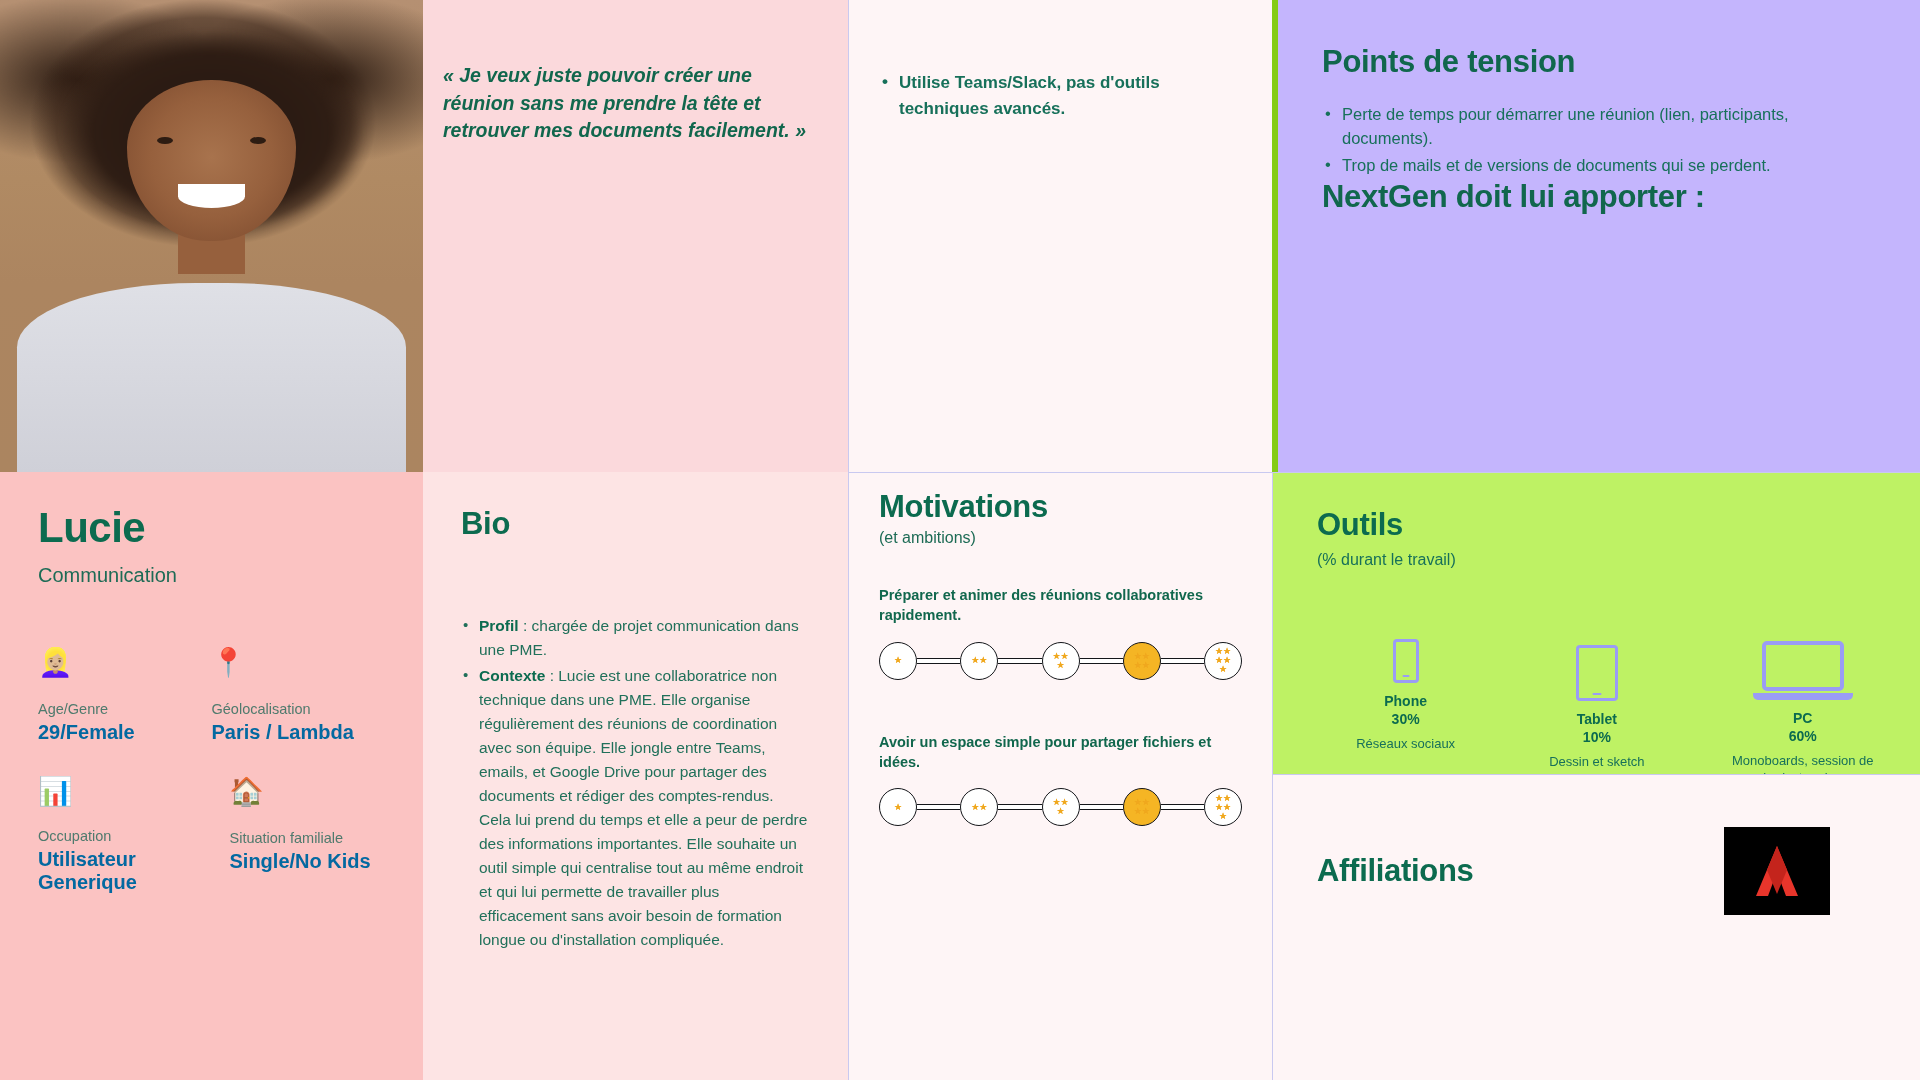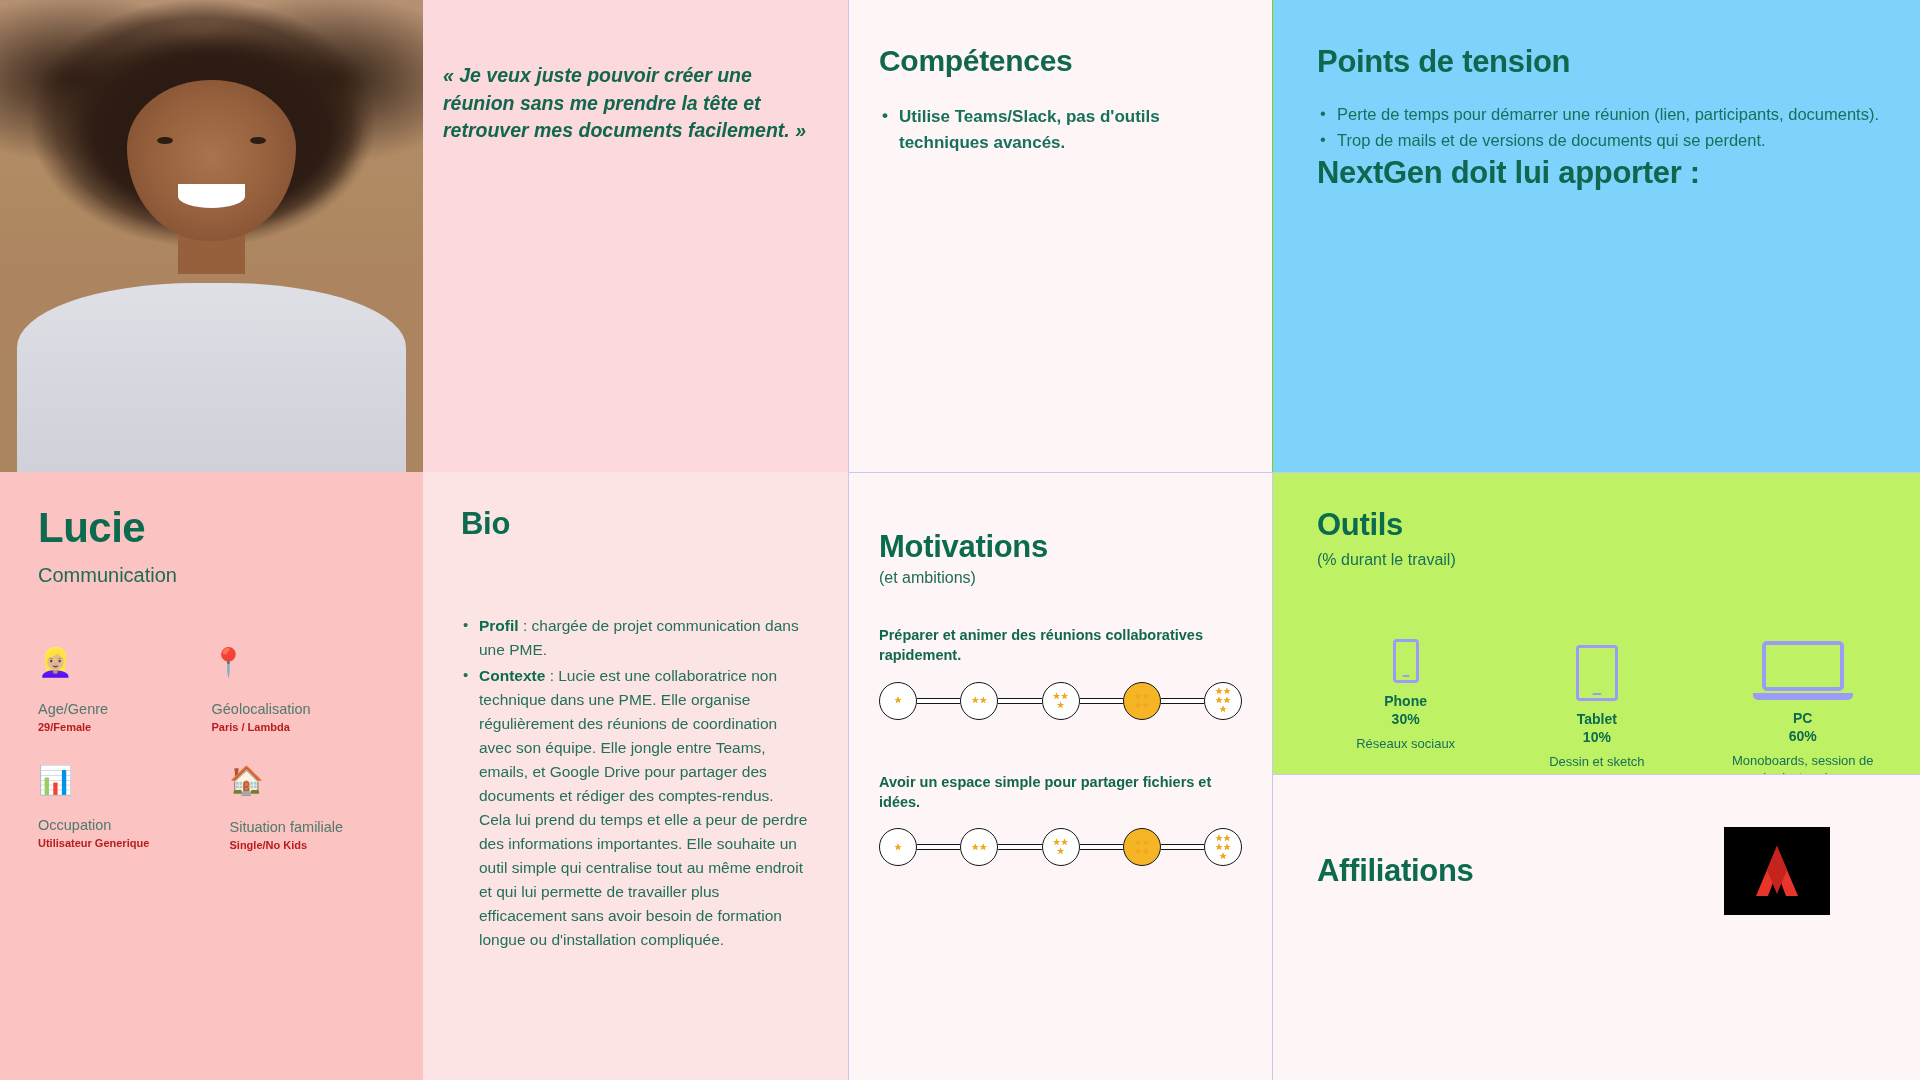--- a/index.html
+++ b/index.html
@@ -64,21 +64,21 @@
     line-height:1.05;
   }
   .role { font-size: 20px; color:#1d6b55; margin-top: 14px; font-weight:400; }
   .facts {
     margin-top: 62px;
     display:grid; grid-template-columns: 1fr 1fr; row-gap: 34px;
   }
   .fact { display:flex; flex-direction:column; }
   .fact-emoji { font-size: 28px; line-height:1; height:34px; }
   .fact-label { font-size: 14.5px; color:#4f7a6d; margin-top: 18px; }
-  .fact-value { font-size: 11px; color:#b91c1c; font-weight:700; margin-top: 4px; }
+  .fact-value { font-size: 20px; color:#0369a1; font-weight:700; margin-top: 4px; }
   .fact.f3 .fact-label { margin-top: 16px; }
   .fact.f4 { padding-left: 18px; }
 
   
   .quote-cell { background:#fbd9dc; padding: 62px 34px 0 20px; }
   .quote {
     font-size: 19.5px; font-style: italic; font-weight:700;
     color:#11674d; line-height: 1.42;
   }
 
@@ -98,41 +98,41 @@
   
   .comp-cell { background:#fef5f6; padding: 44px 36px 0 30px; border-left:1px solid #c9c9f0;}
   .comp-title { font-size:30px; font-weight:700; color:#11674d; letter-spacing:-0.3px;}
   .bullets { margin-top: 26px; list-style:none; }
   .bullets li {
     position:relative; padding-left:20px; font-size:17px; color:#17705a;
     line-height:1.5; margin-bottom:4px;font-weight:bold;
   }
   .bullets li::before{ content:"•"; position:absolute; left:3px; top:-1px; }
 
-  .motiv-cell { background:#fef5f6; padding: 56px 30px 0 30px; border-left:1px solid #c9c9f0; border-top:1px solid #c9c9f0;}
+  .motiv-cell { background:#fef5f6; padding: 16px 30px 0 30px; border-left:1px solid #c9c9f0; border-top:1px solid #c9c9f0;}
   .mot-title{ font-size:31px; font-weight:700; color:#0c6b4f; letter-spacing:-0.3px;}
   .mot-sub{ font-size:16px; color:#1d6b55; margin-top:4px;}
   .mot-block{ margin-top: 38px; }
   .mot-block.second { margin-top: 52px; }
   .mot-label{ font-size:14.5px; font-weight:700; color:#11674d; line-height:1.4; }
   .rating { display:flex; align-items:center; margin-top: 16px; }
   .rnode {
     width:38px; height:38px; border-radius:50%;
     border:1.6px solid #14161a; background:#fff;
     display:flex; align-items:center; justify-content:center;
     flex-shrink:0; position:relative;
   }
   .rnode.on { background:#f5b524; }
   .rline { flex:1; height:6px; border-top:1.6px solid #14161a; border-bottom:1.6px solid #14161a; background:#fff;}
   .stars { font-size:9px; line-height:9px; color:#f0a81e; text-shadow:0 0 0 #f0a81e;
            display:flex; flex-wrap:wrap; width:24px; justify-content:center; gap:0px;}
   .stars span{ display:inline-block; }
 
   
-  .tension-cell { background:#7dd3fc; padding: 44px 40px 0 44px; border-left:1px solid #84cc16;}
+  .tension-cell { background:#c4b5fd; padding: 44px 40px 0 44px; border-left:6px solid #84cc16;}
   .tension-title{ font-size:31px; font-weight:700; color:#11674d; letter-spacing:-0.3px;}
   .tension-title.second{ }
   .tension-list { margin-top: 22px; list-style:none; }
   .tension-list li{
     position:relative; padding-left:20px; font-size:16.5px; color:#17705a;
     line-height:1.48; margin-bottom:2px;
   }
   .tension-list li::before{ content:"•"; position:absolute; left:3px; top:-1px; }
 
   
@@ -182,21 +182,20 @@
       <div class="ph-smile"></div>
       <div class="ph-body"></div>
     </div>
   </div>
 
   <div class="cell quote-cell">
     <div class="quote">« Je veux juste pouvoir créer une réunion sans me prendre la tête et retrouver mes documents facilement. »</div>
   </div>
 
   <div class="cell comp-cell">
-    <div class="comp-title">Compétences</div>
     <ul class="bullets">
       <li>Utilise Teams/Slack, pas d'outils techniques avancés.</li>
     </ul>
   </div>
 
   <div class="cell tension-cell">
     <div class="tension-title">Points de tension</div>
     <ul class="tension-list">
       <li>Perte de temps pour démarrer une réunion (lien, participants, documents).</li>
       <li>Trop de mails et de versions de documents qui se perdent.</li>

